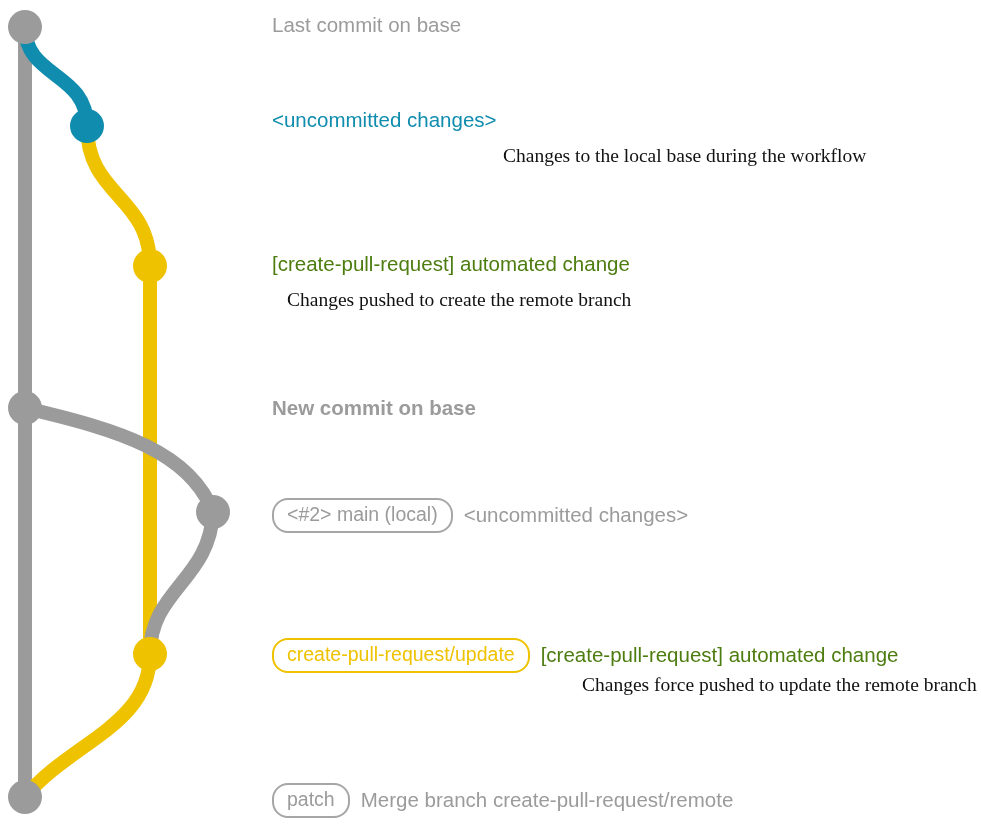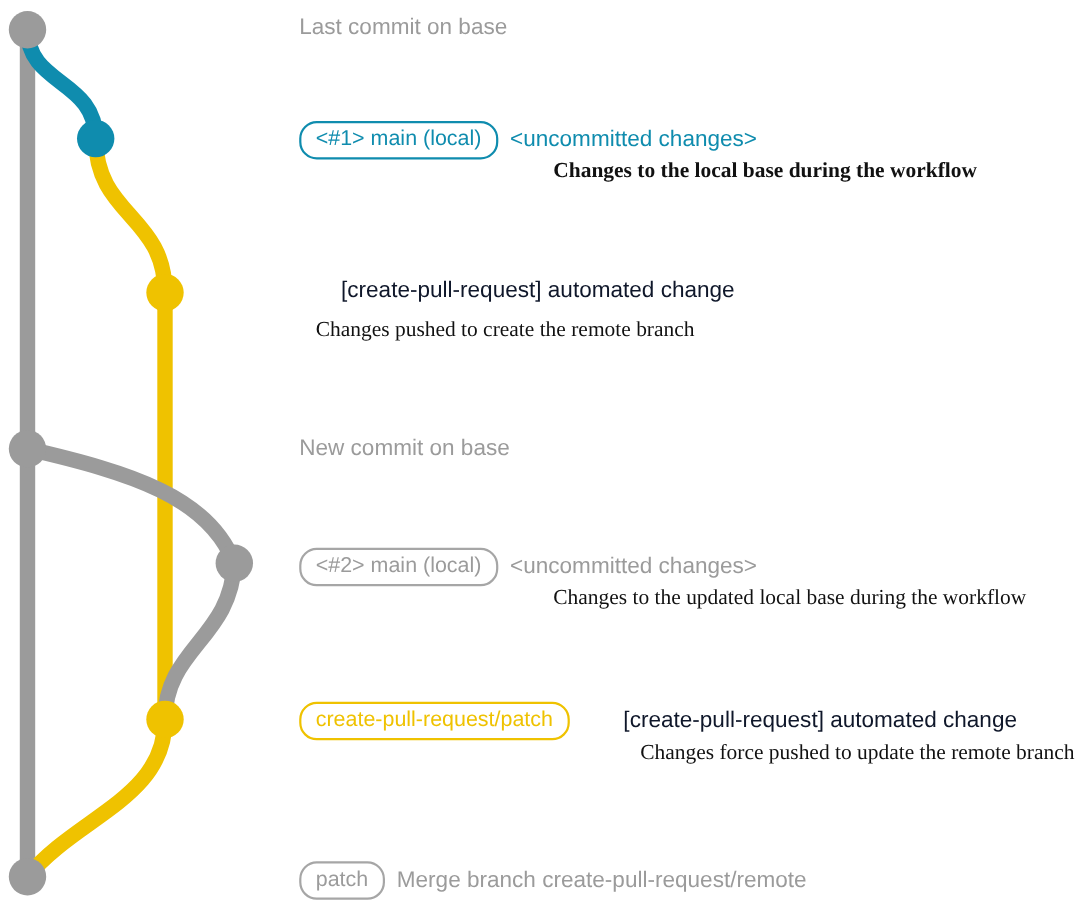--- a/index.html
+++ b/index.html
@@ -54,21 +54,21 @@
   .ref-chip.blue   { border-color: #0f8cae; color: #0f8cae; }
   .ref-chip.yellow { border-color: #efc200; color: #efc200; }
   .ref-chip.gray   { border-color: #a6a6a6; color: #9b9b9b; }
 
   .subject {
     font-size: 20.5px;
     line-height: 1;
     color: #9b9b9b;
   }
   .subject.blue   { color: #0f8cae; }
-  .subject.yellow { color: #0f172a; margin-left: 38px; }
+  .subject.yellow { color: #4d7c0f; }
   .subject.gray   { color: #9b9b9b; }
 
   .note {
     position: absolute;
     font-family: "Liberation Serif", serif;
     font-size: 19.5px;
     line-height: 1;
     color: #111111;
     white-space: nowrap;
   }
@@ -101,42 +101,40 @@
   <circle cx="25" cy="797" r="17" fill="#9b9b9b"></circle>
 </svg>
 
 <div class="labels-layer">
 
   <div class="commit-row" style="left:256px; top:15px;">
     <span class="subject gray">Last commit on base</span>
   </div>
 
   <div class="commit-row" style="left:256px; top:110px;">
-    <span class="ref-chip blue">&lt;#1&gt; main (local)</span>
     <span class="subject blue">&lt;uncommitted changes&gt;</span>
   </div>
-  <div class="note" style="left:487px; top:146px;font-weight:bold;">Changes to the local base during the workflow</div>
+  <div class="note" style="left:487px; top:146px;">Changes to the local base during the workflow</div>
 
   <div class="commit-row" style="left:256px; top:254px;">
     <span class="subject yellow">[create-pull-request] automated change</span>
   </div>
   <div class="note" style="left:271px; top:290px;">Changes pushed to create the remote branch</div>
 
-  <div class="commit-row" style="left:256px; top:398px;">
+  <div class="commit-row" style="left:256px; top:398px;font-weight:bold;">
     <span class="subject gray">New commit on base</span>
   </div>
 
   <div class="commit-row" style="left:256px; top:498px;">
     <span class="ref-chip gray">&lt;#2&gt; main (local)</span>
     <span class="subject gray">&lt;uncommitted changes&gt;</span>
   </div>
-  <div class="note" style="left:487px; top:534px;">Changes to the updated local base during the workflow</div>
 
   <div class="commit-row" style="left:256px; top:638px;">
-    <span class="ref-chip yellow">create-pull-request/patch</span>
+    <span class="ref-chip yellow">create-pull-request/update</span>
     <span class="subject yellow">[create-pull-request] automated change</span>
   </div>
   <div class="note" style="left:566px; top:675px;">Changes force pushed to update the remote branch</div>
 
   <div class="commit-row" style="left:256px; top:783px;">
     <span class="ref-chip gray">patch</span>
     <span class="subject gray">Merge branch create-pull-request/remote</span>
   </div>
 
 </div>

